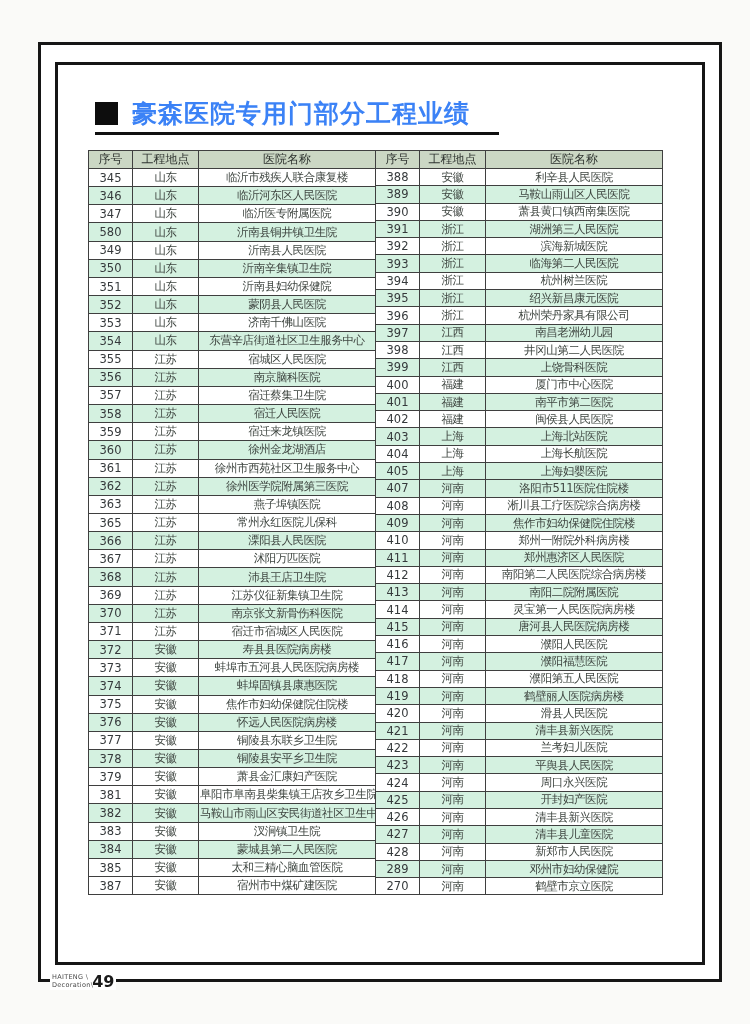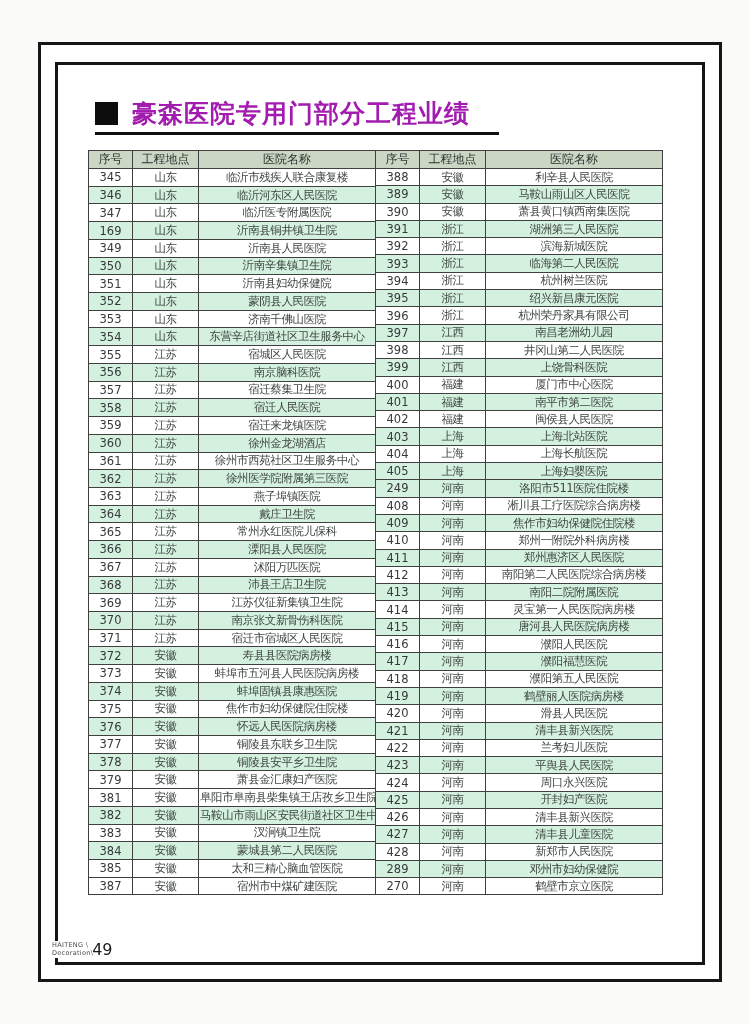--- a/index.html
+++ b/index.html
@@ -31,21 +31,21 @@
   }
   .title-square {
     width: 23px; height: 23px;
     background: #0d0d0d;
     margin-right: 14px;
     flex: 0 0 auto;
   }
   .title-text {
     font-size: 25px;
     font-weight: bold;
-    color: #a21caf;
+    color: #3b82f6;
     letter-spacing: 1px;
     white-space: nowrap;
     line-height: 1;
   }
   .tables {
     position: absolute; left: 88px; top: 150px;
     display: flex;
   }
   table {
     border-collapse: collapse;
@@ -74,35 +74,35 @@
     background: #cbd7c4;
   }
   td {
     font-size: 11.5px;
     color: #3d443f;
     letter-spacing: -0.4px;
   }
   td:first-child { letter-spacing: 0; color: #35393b; }
   tr.alt td { background: #d4f1e0; }
   .footer {
-    position: absolute; left: 50px; top: 941px;
+    position: absolute; left: 50px; top: 973px;
     display: flex; align-items: flex-end;
     background: #ffffff;
     padding: 1px 2px;
     z-index: 5;
   }
   .brand {
     font-size: 6.5px;
     line-height: 7.5px;
     color: #4a4a4a;
     letter-spacing: 0.3px;
   }
   .page-num {
     font-size: 16px;
-    font-weight: normal;
+    font-weight: bold;
     color: #1a1a1a;
     line-height: 14px;
     margin-left: -1px;
     text-align: center;
   }
 </style>
 </head>
 <body>
 
 <div class="outer-frame"></div>
@@ -137,21 +137,21 @@
           <td>346</td>
           <td>山东</td>
           <td>临沂河东区人民医院</td>
         </tr>
         <tr>
           <td>347</td>
           <td>山东</td>
           <td>临沂医专附属医院</td>
         </tr>
         <tr class="alt">
-          <td>169</td>
+          <td>580</td>
           <td>山东</td>
           <td>沂南县铜井镇卫生院</td>
         </tr>
         <tr>
           <td>349</td>
           <td>山东</td>
           <td>沂南县人民医院</td>
         </tr>
         <tr class="alt">
           <td>350</td>
@@ -215,25 +215,20 @@
         </tr>
         <tr class="alt">
           <td>362</td>
           <td>江苏</td>
           <td>徐州医学院附属第三医院</td>
         </tr>
         <tr>
           <td>363</td>
           <td>江苏</td>
           <td>燕子埠镇医院</td>
-        </tr>
-        <tr class="alt">
-          <td>364</td>
-          <td>江苏</td>
-          <td>戴庄卫生院</td>
         </tr>
         <tr>
           <td>365</td>
           <td>江苏</td>
           <td>常州永红医院儿保科</td>
         </tr>
         <tr class="alt">
           <td>366</td>
           <td>江苏</td>
           <td>溧阳县人民医院</td>
@@ -433,21 +428,21 @@
           <td>404</td>
           <td>上海</td>
           <td>上海长航医院</td>
         </tr>
         <tr class="alt">
           <td>405</td>
           <td>上海</td>
           <td>上海妇婴医院</td>
         </tr>
         <tr class="alt">
-          <td>249</td>
+          <td>407</td>
           <td>河南</td>
           <td>洛阳市511医院住院楼</td>
         </tr>
         <tr>
           <td>408</td>
           <td>河南</td>
           <td>淅川县工疗医院综合病房楼</td>
         </tr>
         <tr class="alt">
           <td>409</td>

